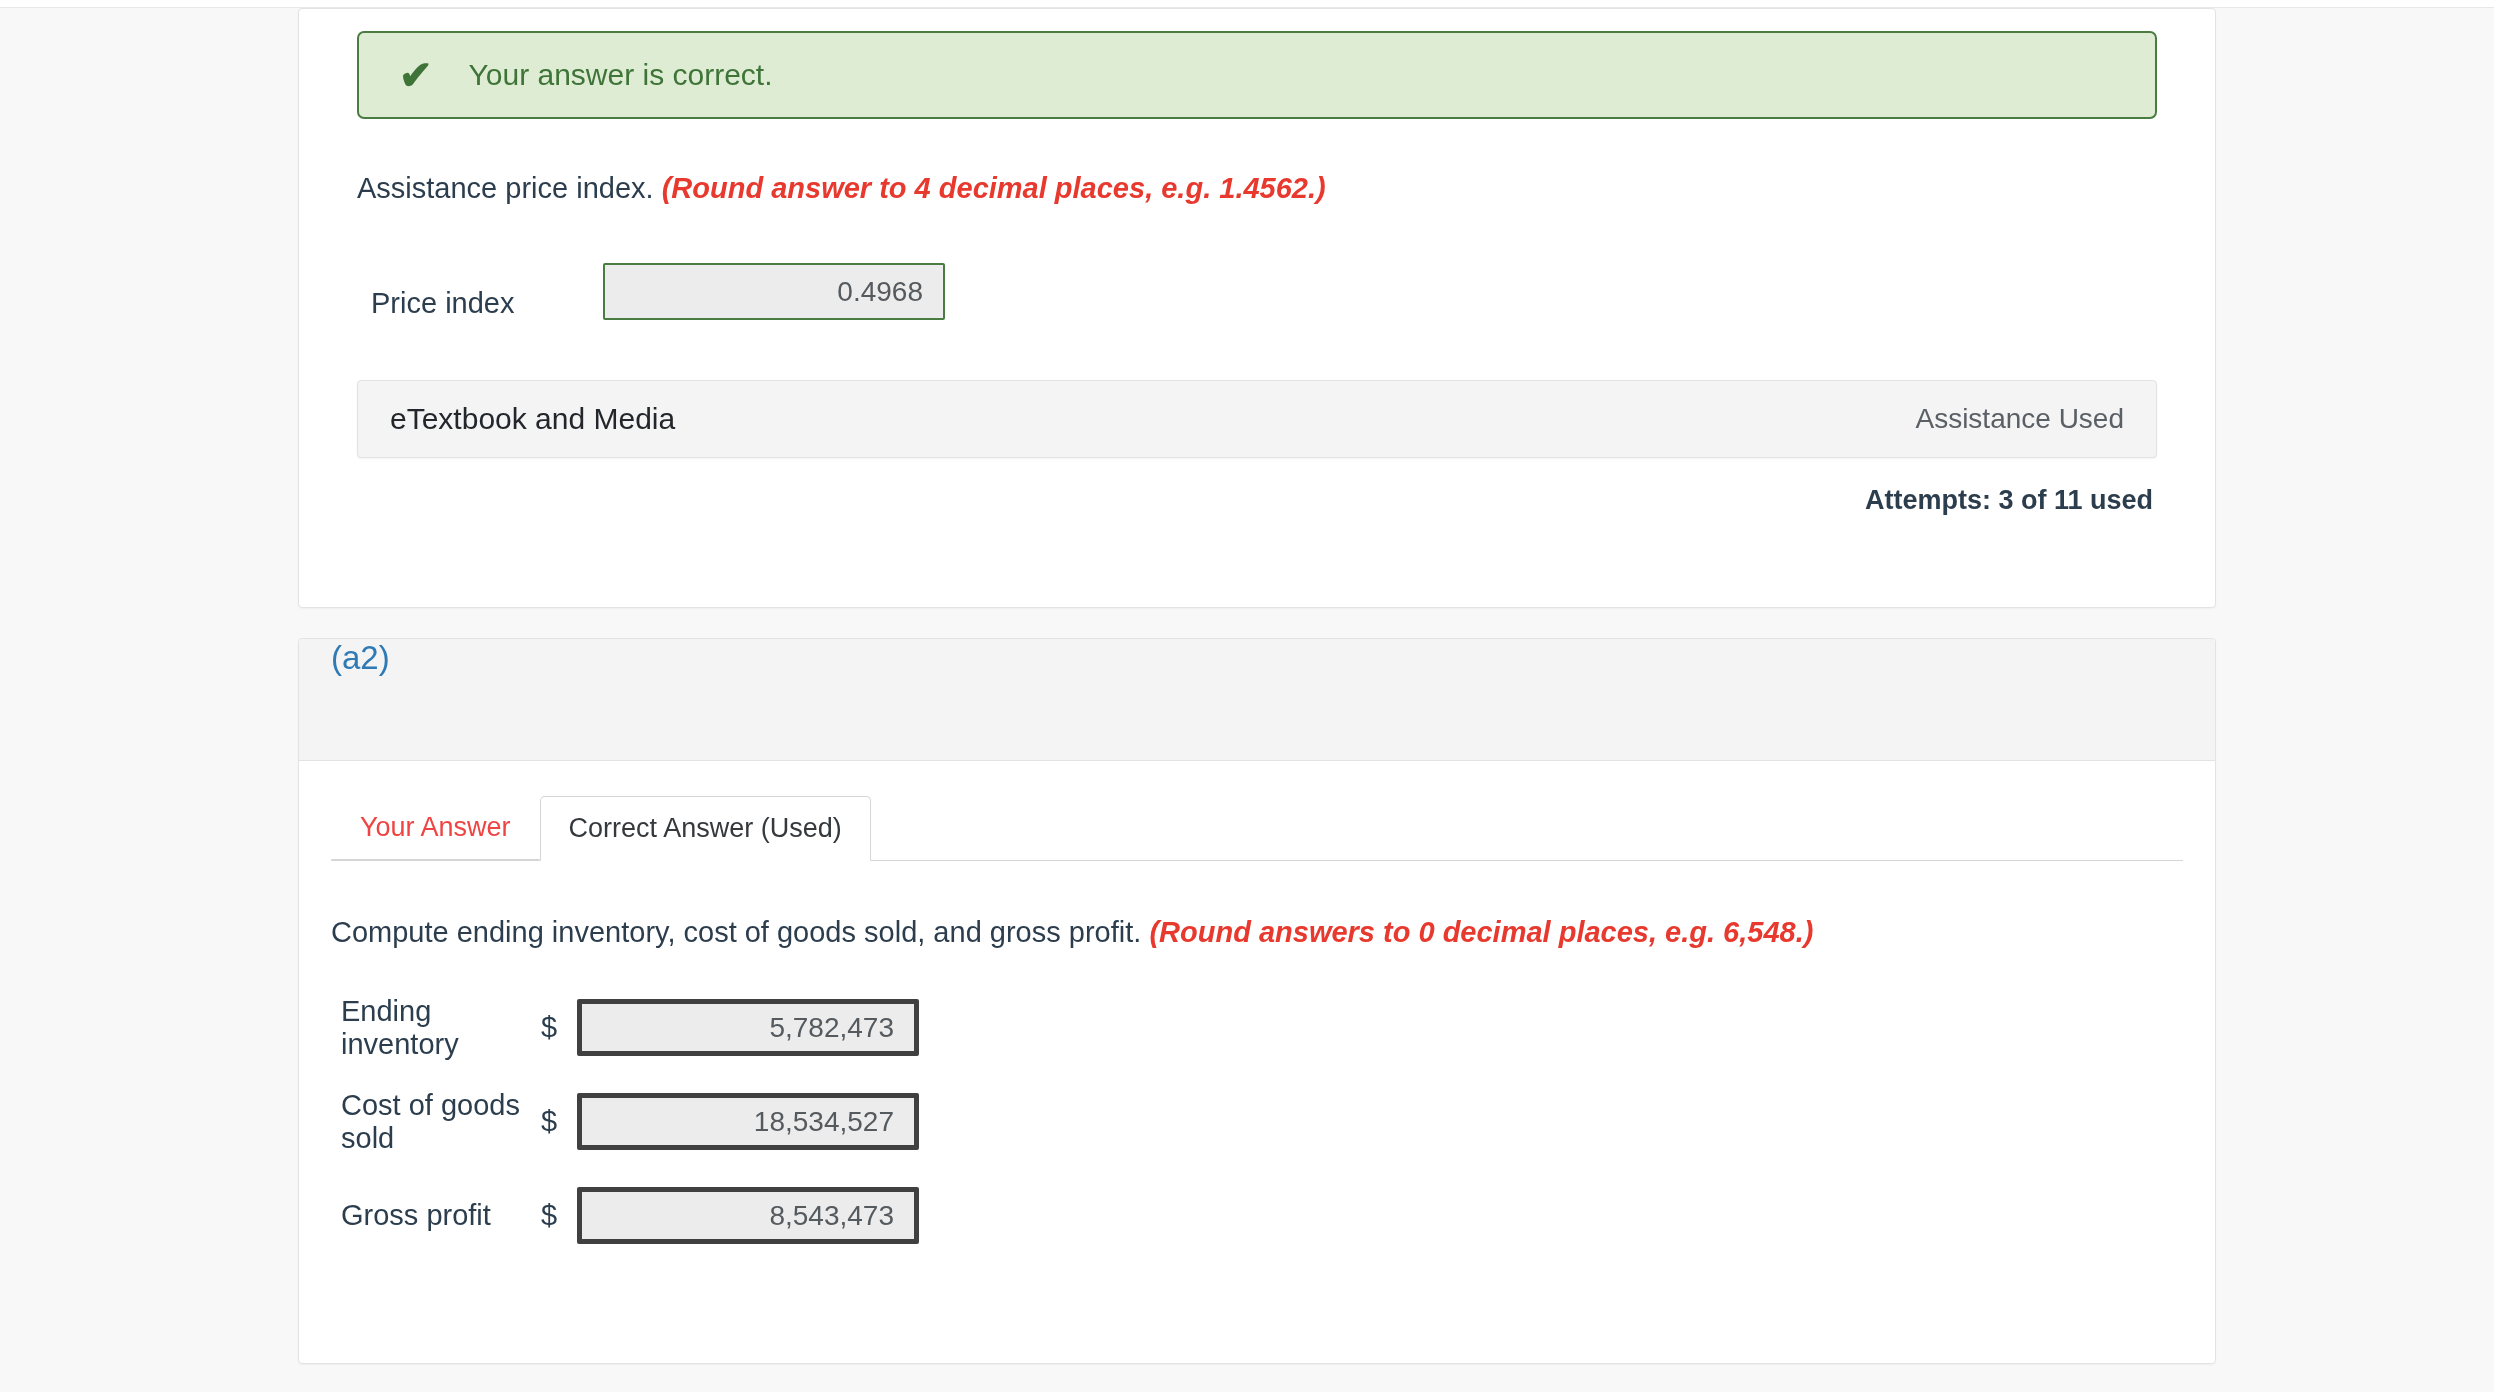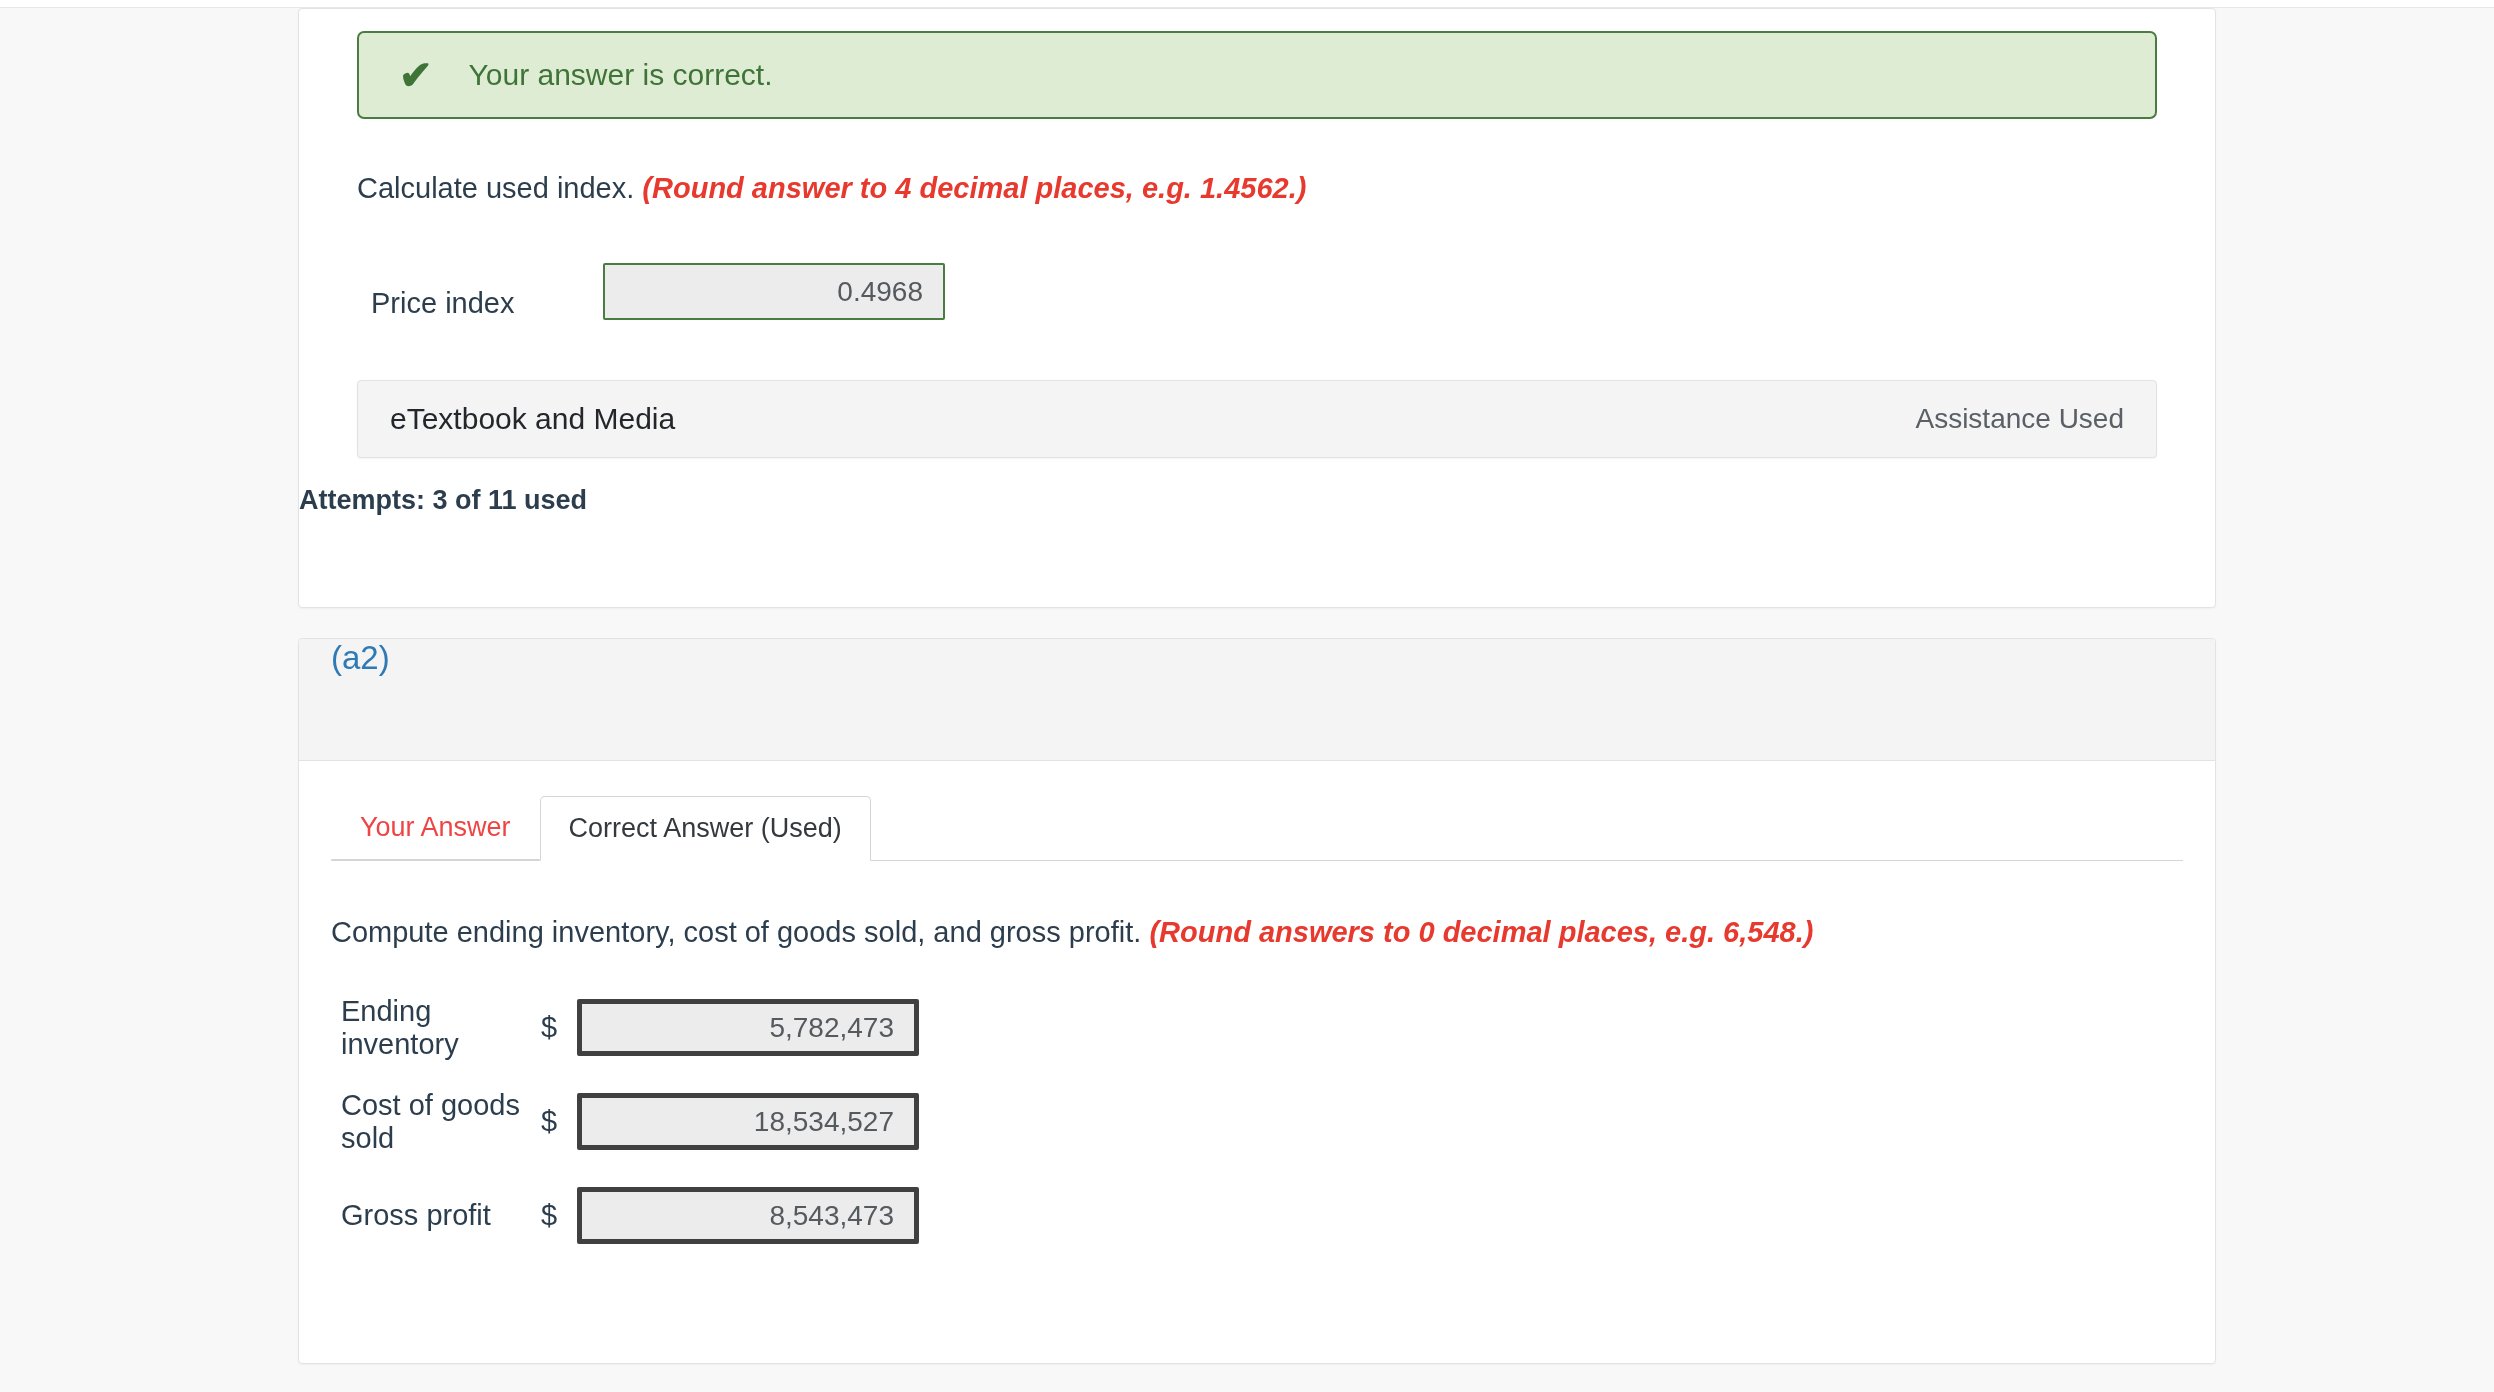--- a/index.html
+++ b/index.html
@@ -121,20 +121,21 @@
     background: #f4f4f4;
     border: 1px solid #e2e2e2;
     border-radius: 4px;
     height: 78px;
     padding: 0 32px;
     box-shadow: 0 1px 2px rgba(0,0,0,0.05);
   }
   .etext-label { font-size: 30px; color: #23272b; }
   .assist-label { font-size: 28px; color: #5a6066; }
   .attempts {
+    text-align: right;
     padding: 27px 62px 0 0;
     font-size: 27px;
     font-weight: bold;
     color: #2c3e4e;
   }
 
   
   .card-head {
     background: #f4f4f4;
     border-bottom: 1px solid #e3e3e3;
@@ -229,21 +230,21 @@
     <div class="card card-a1">
 
       <div class="banner-wrap">
         <div class="success-banner">
           <span class="check-icon">✔</span>
           <span class="success-text">Your answer is correct.</span>
         </div>
       </div>
 
       <div class="q-text">
-        <span>Calculate used index.</span>
+        <span>Assistance price index.</span>
         <span class="q-hint">(Round answer to 4 decimal places, e.g. 1.4562.)</span>
       </div>
 
       <div class="answer-row">
         <div class="answer-label">Price index</div>
         <div class="field correct">0.4968</div>
       </div>
 
       <div class="etext-wrap">
         <div class="etext-bar">

